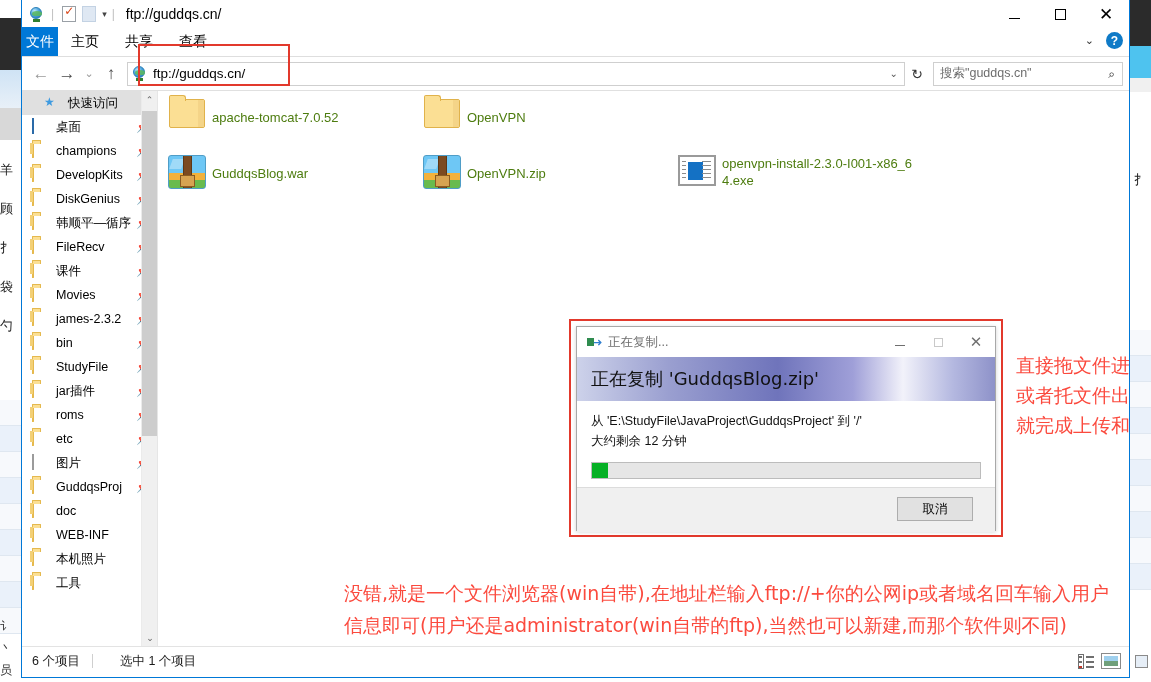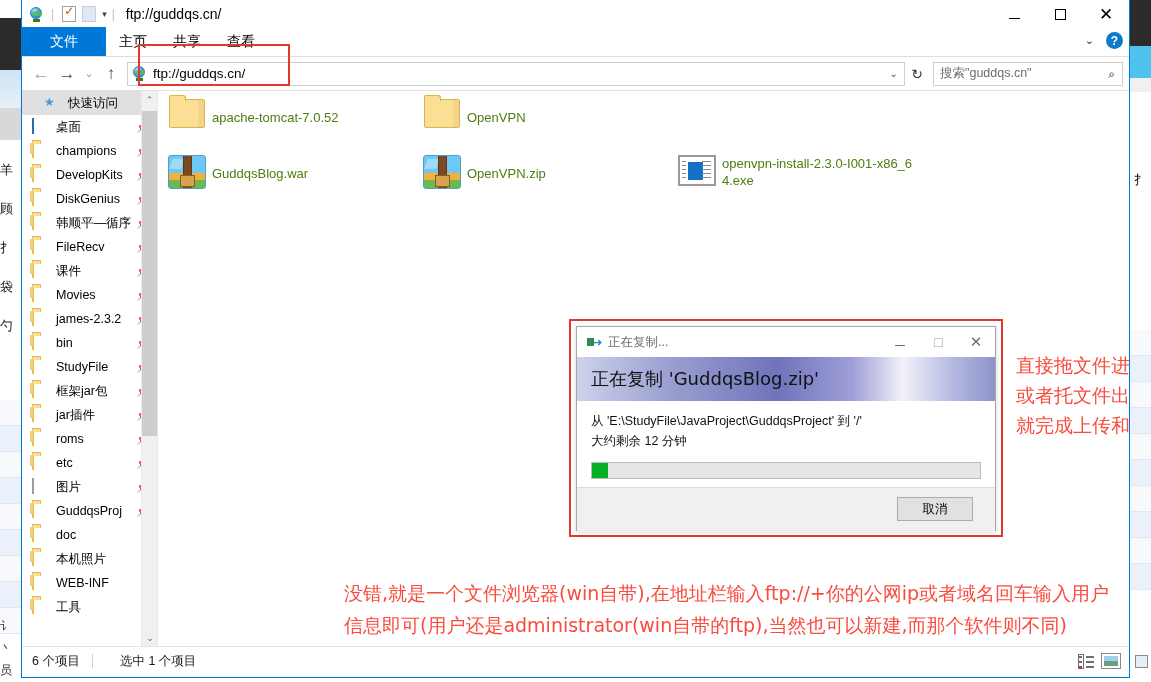--- a/index.html
+++ b/index.html
@@ -112,21 +112,21 @@
 
   
   .ribbon {
     position: relative; height: 29px; background:#fff;
     display:flex; align-items:flex-end; border-bottom:1px solid #dedede;
   }
   .tab {
     height: 29px; padding: 0 13px; display:flex; align-items:center;
     font-size: 14px; color:#000;
   }
-  .tab.file { background:#0078d7; color:#fff; font-weight:normal; padding: 0 28px; }
+  .tab.file { background:#0078d7; color:#fff; font-weight:normal; padding: 0 4px; }
   .ribbon-right { position:absolute; right: 6px; top:4px; display:flex; align-items:center; gap:12px;}
   .chev-down { font-size: 11px; color:#333; }
   .help-circ {
     width:17px;height:17px;border-radius:50%;background:#0f7ac7;color:#fff;
     font-size:12px;display:flex;align-items:center;justify-content:center;font-weight:bold;
   }
 
   
   .addrrow {
     height: 33px; background:#fff; display:flex; align-items:center; padding: 0 6px;
@@ -516,25 +516,20 @@
             <span>bin</span>
             <span class="pin">📌</span>
           </div>
 
           <div class="navitem">
             <span class="ico"><span class="folder-ico"></span></span>
             <span>StudyFile</span>
             <span class="pin">📌</span>
           </div>
 
-          <div class="navitem">
-            <span class="ico"><span class="folder-ico"></span></span>
-            <span>框架jar包</span>
-            <span class="pin">📌</span>
-          </div>
 
           <div class="navitem">
             <span class="ico"><span class="folder-ico"></span></span>
             <span>jar插件</span>
             <span class="pin">📌</span>
           </div>
 
           <div class="navitem">
             <span class="ico"><span class="folder-ico"></span></span>
             <span>roms</span>
@@ -559,26 +554,26 @@
             <span class="pin">📌</span>
           </div>
 
           <div class="navitem">
             <span class="ico"><span class="folder-ico"></span></span>
             <span>doc</span>
           </div>
 
           <div class="navitem">
             <span class="ico"><span class="folder-ico"></span></span>
+            <span>WEB-INF</span>
+          </div>
+
+          <div class="navitem">
+            <span class="ico"><span class="folder-ico"></span></span>
             <span>本机照片</span>
-          </div>
-
-          <div class="navitem">
-            <span class="ico"><span class="folder-ico"></span></span>
-            <span>WEB-INF</span>
           </div>
 
           <div class="navitem">
             <span class="ico"><span class="folder-ico"></span></span>
             <span>工具</span>
           </div>
 
         </div>
 
         <div class="navscroll">

